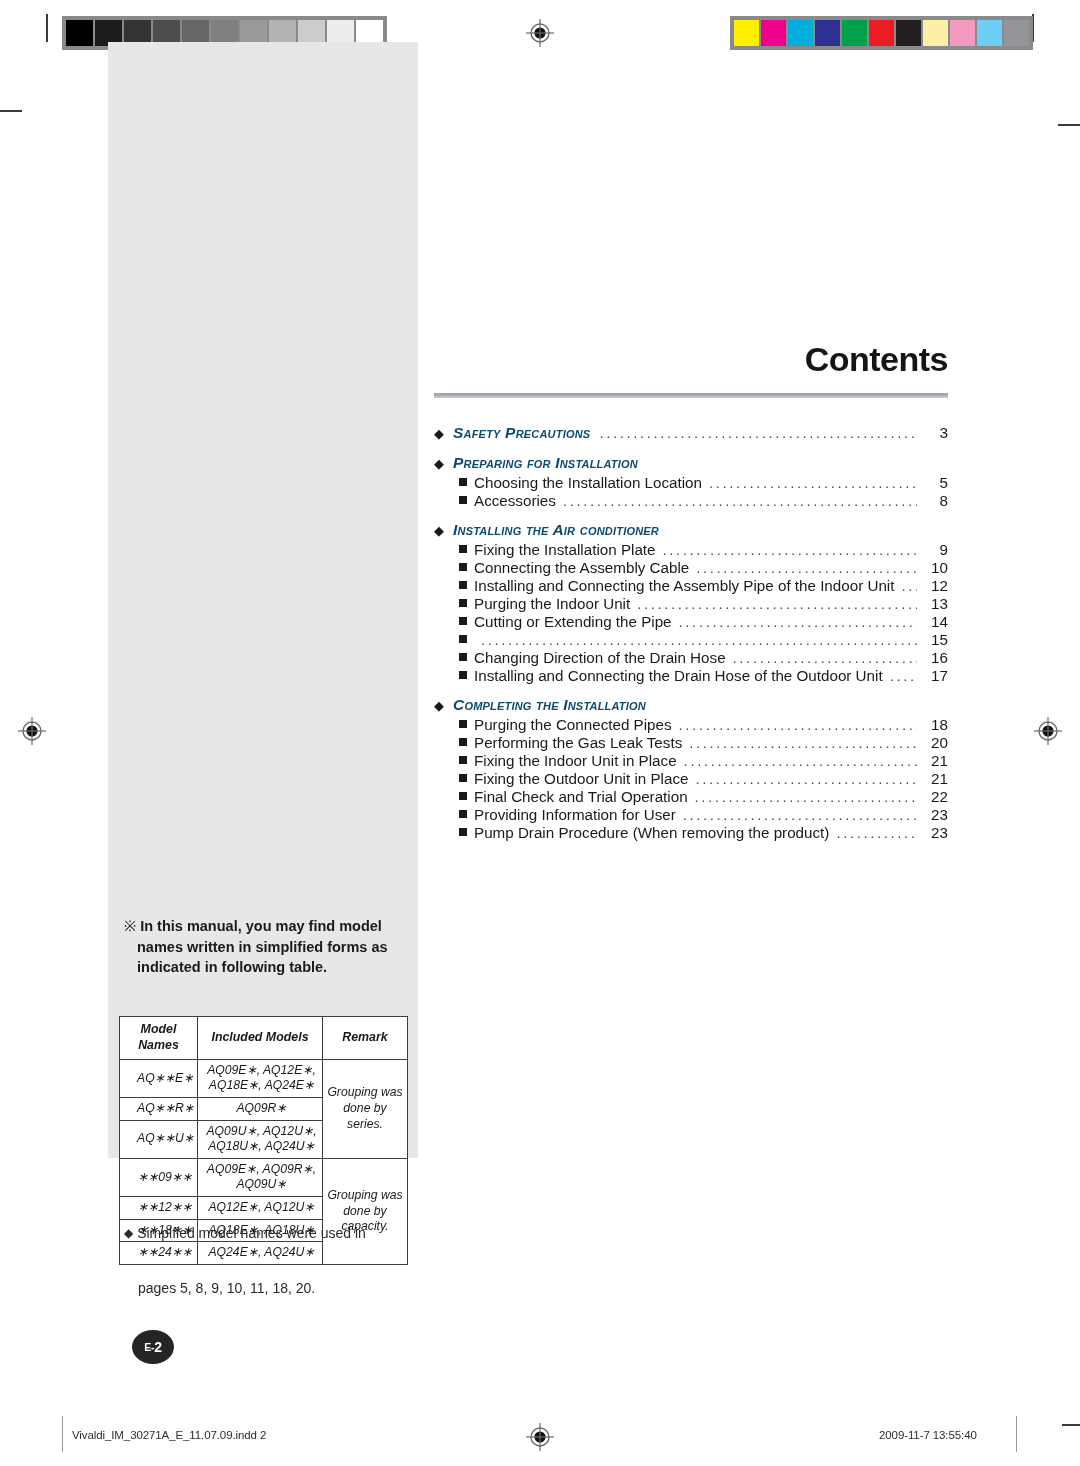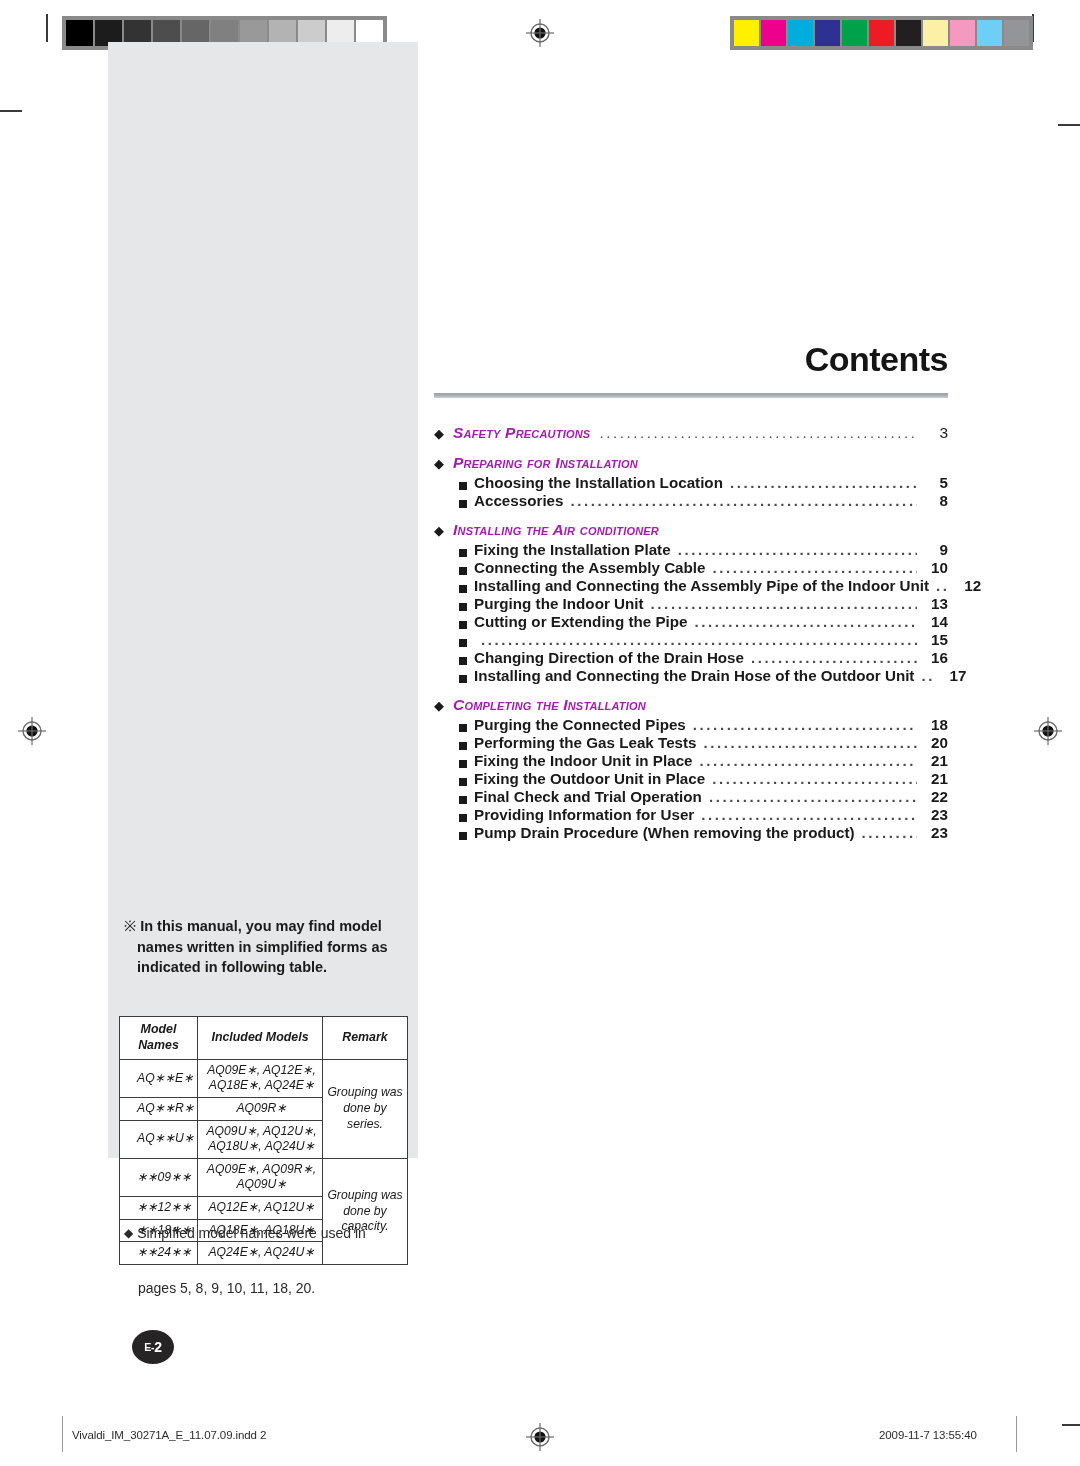--- a/index.html
+++ b/index.html
@@ -113,21 +113,21 @@
     font-weight: normal;
   }
   .model-table thead th {
     font-weight: bold;
     font-size: 12.4px;
     padding: 5px 3px;
   }
   .col-a { width: 78px; }
   .col-b { width: 125px; }
   .col-c { width: 85px; }
-  .model-table td.left-cell { text-align: left; padding-left: 17px; border-radius: 12px; }
+  .model-table td.left-cell { text-align: center; padding-left: 17px; border-radius: 12px; }
   .model-table td.models { text-align: center; padding-left: 7px; }
 
   .footnote {
     position: absolute;
     left: 16px;
     top: 1182px;
     width: 280px;
     font-size: 14px;
     color: #2a2a2a;
     line-height: 1.38;
@@ -196,21 +196,21 @@
     color: #1a1a1a;
     margin-right: 9px;
     line-height: 1;
   }
   .sec-head .sec-label {
     font-style: italic;
     font-weight: bold;
     font-variant: small-caps;
     font-size: 15.5px;
     letter-spacing: 0.2px;
-    color: #a21caf;
+    color: #0c4a6e;
     white-space: nowrap;
   }
   .sec-head-row {
     display: flex;
     align-items: baseline;
     width: 100%;
   }
   .sec-head-row .leaders {
     flex: 1 1 auto;
     overflow: hidden;
@@ -224,24 +224,23 @@
   .sec-head-row .pgnum {
     width: 26px;
     text-align: right;
     font-size: 15.5px;
     color: #1a1a1a;
     flex: 0 0 auto;
   }
 
   .toc-entry {
     display: flex;
-    align-items: flex-end;
+    align-items: center;
     padding-left: 25px;
     margin-bottom: 1px;
-    font-weight: bold;
   }
   .toc-entry .sq {
     width: 8px;
     height: 8px;
     background: #1a1a1a;
     flex: 0 0 auto;
     margin-right: 7px;
     position: relative;
     top: -1px;
   }

